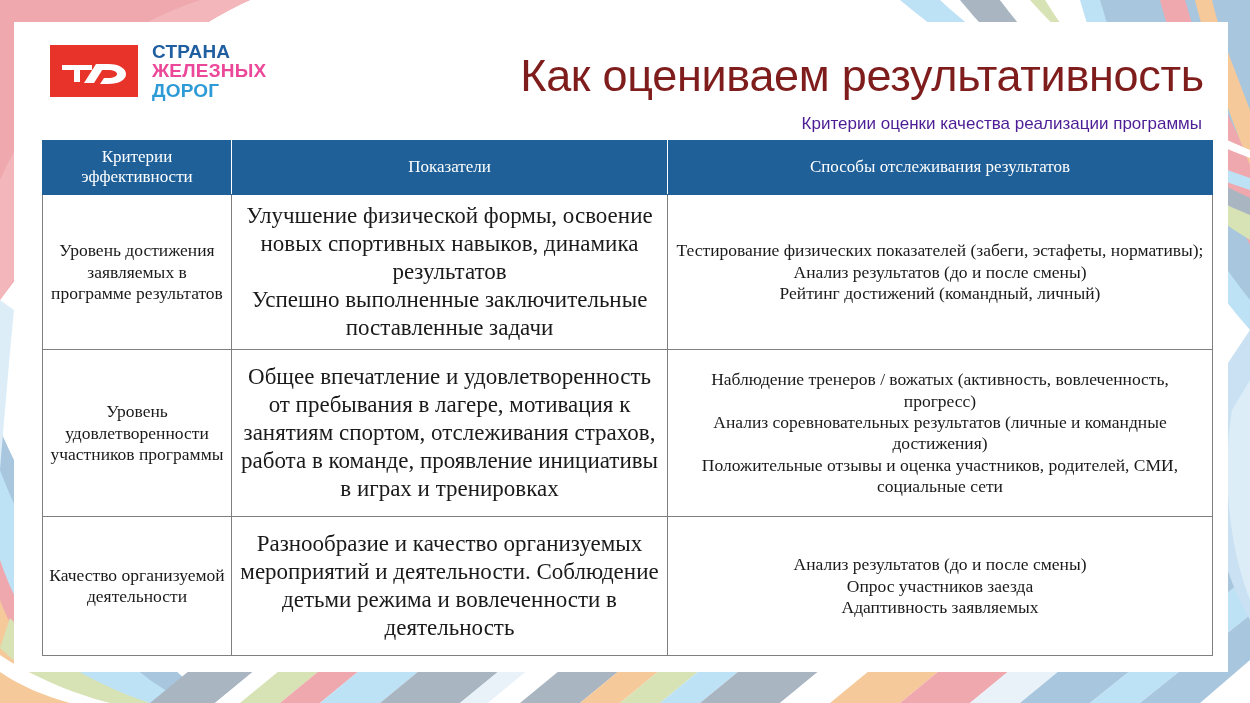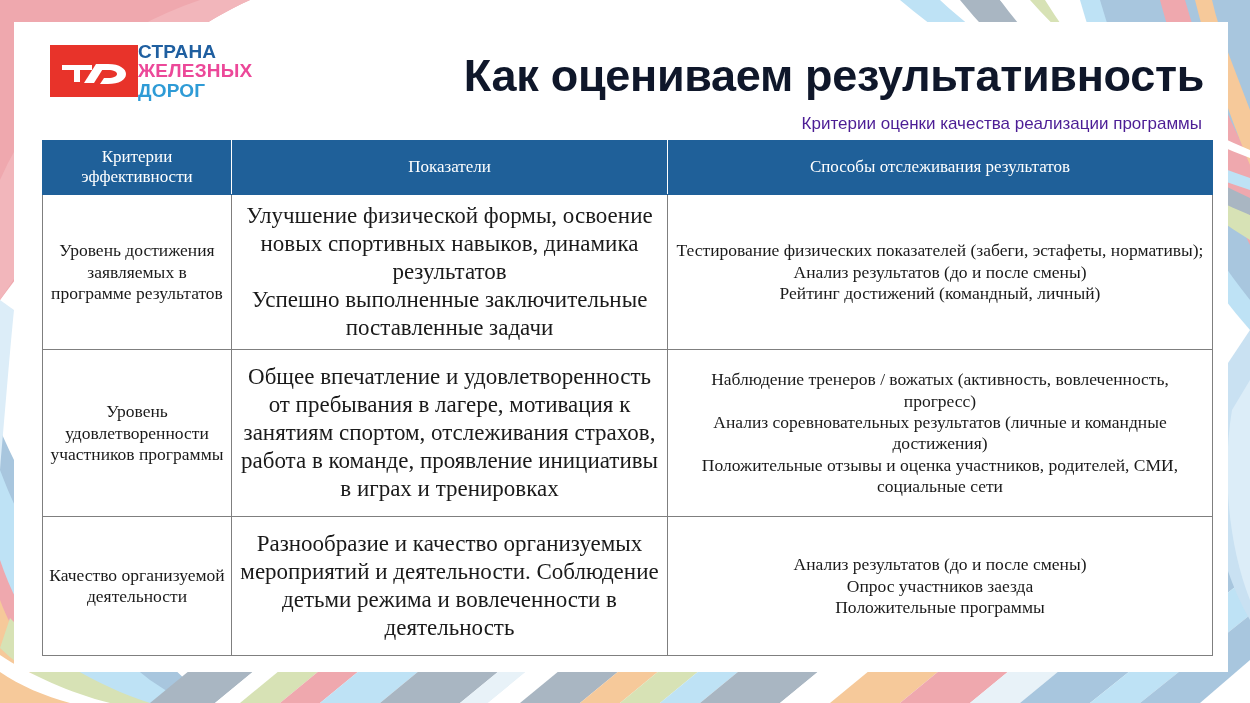--- a/index.html
+++ b/index.html
@@ -51,20 +51,21 @@
     width: 1214px;
     height: 112px;
   }
 
   .logo-block {
     position: absolute;
     left: 36px;
     top: 20px;
     display: flex;
     align-items: center;
+    gap: 14px;
   }
   .logo-mark {
     width: 88px;
     height: 52px;
     background: #E8332A;
     position: relative;
     flex: none;
   }
   .logo-mark svg { display: block; }
   .logo-words {
@@ -79,22 +80,22 @@
   .lw-1 { color: #1F5FA0; }
   .lw-2 { color: #ec4899; }
   .lw-3 { color: #2E9BD6; }
 
   .title {
     position: absolute;
     right: 24px;
     top: 28px;
     font-family: "Liberation Sans", "DejaVu Sans", sans-serif;
     font-size: 45px;
-    font-weight: bold;
-    color: #0f172a;
+    font-weight: normal;
+    color: #7f1d1d;
     letter-spacing: -0.3px;
     white-space: nowrap;
     text-align: center;
   }
   .subtitle {
     position: absolute;
     right: 26px;
     top: 92px;
     font-family: "Liberation Sans", "DejaVu Sans", sans-serif;
     font-size: 17px;
@@ -290,21 +291,21 @@
           </tr>
 
           <tr class="r3">
             <td class="col-1">Качество организуемой деятельности</td>
             <td class="col-2">
               <span class="cell-line">Разнообразие и качество организуемых мероприятий и деятельности. Соблюдение детьми режима и вовлеченности в деятельность</span>
             </td>
             <td class="col-3">
               <span class="cell-line">Анализ результатов (до и после смены)</span>
               <span class="cell-line">Опрос участников заезда</span>
-              <span class="cell-line">Положительные программы</span>
+              <span class="cell-line">Адаптивность заявляемых</span>
             </td>
           </tr>
 
         </tbody>
       </table>
     </div>
 
   </div>
 </div>
 

